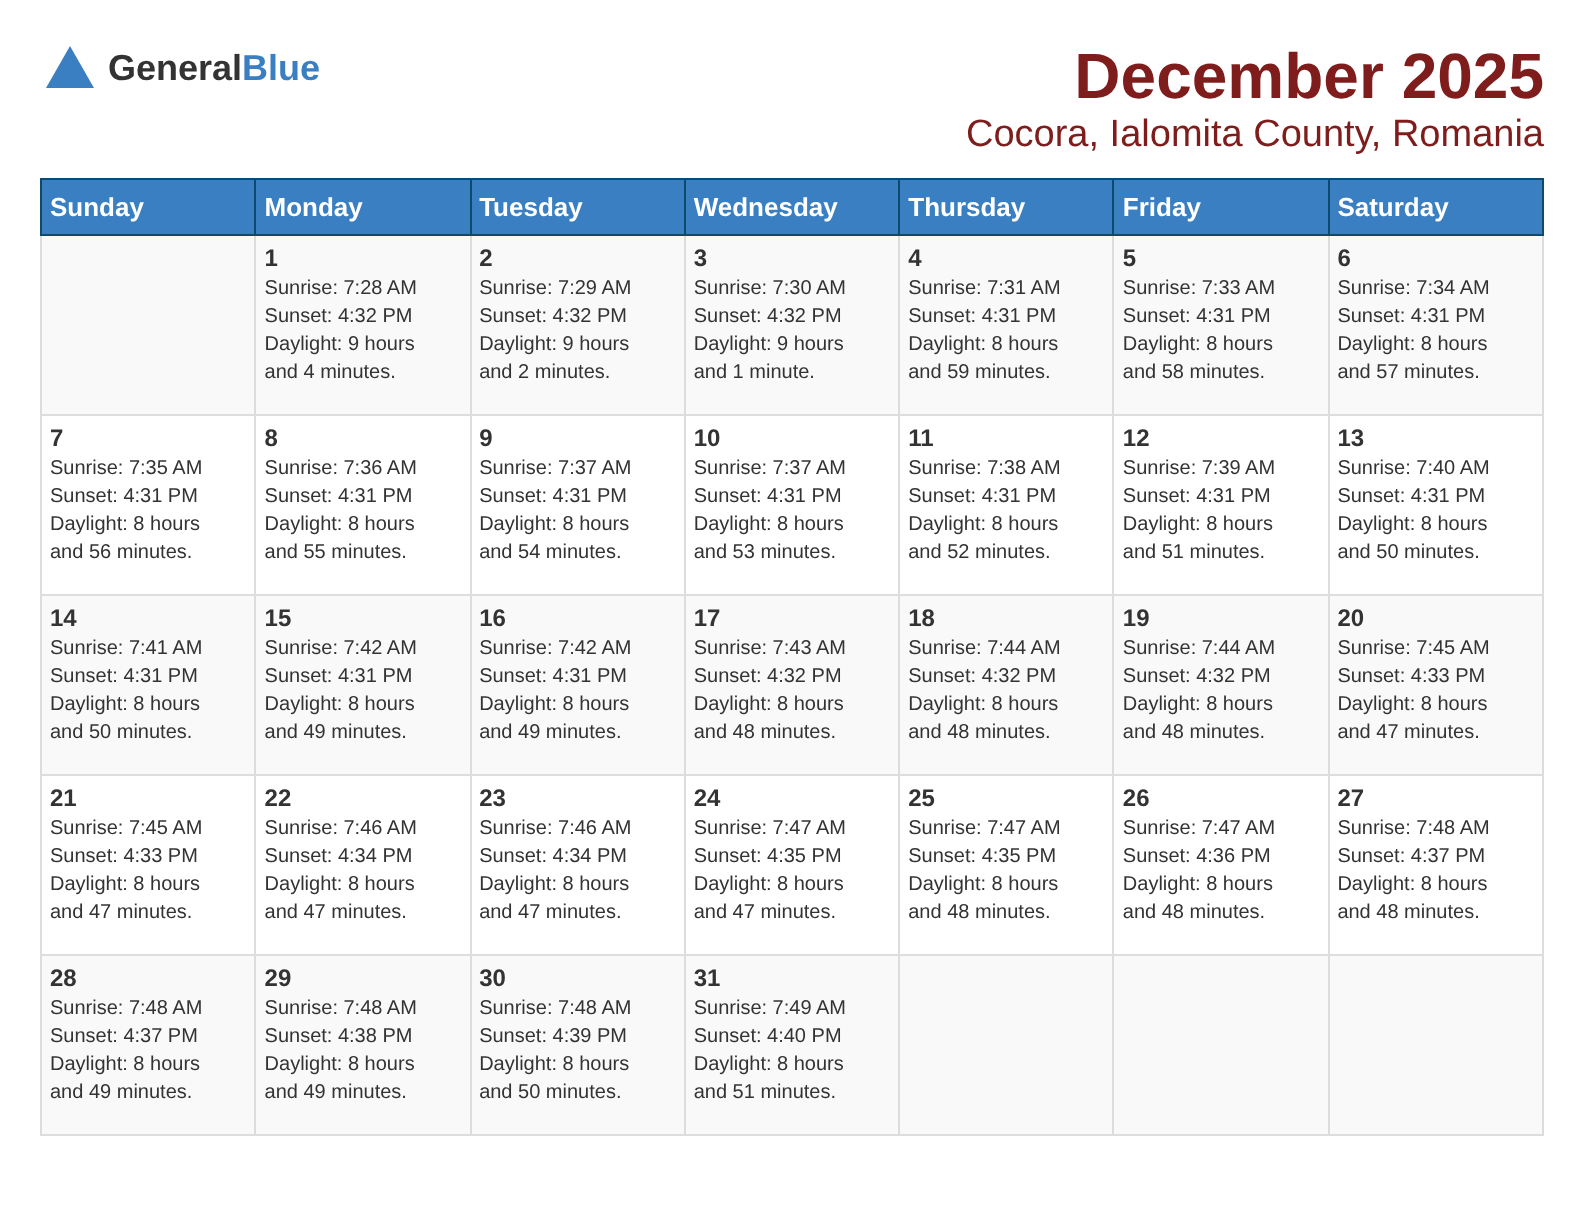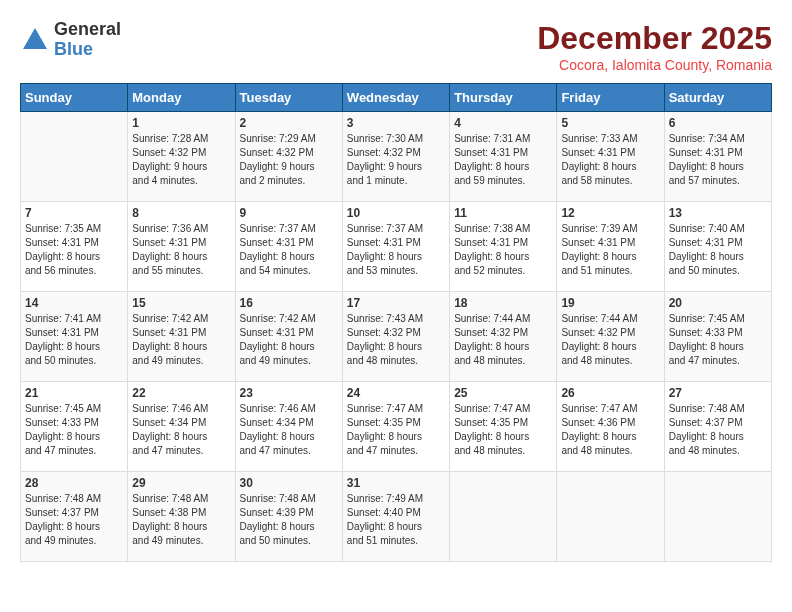--- a/index.html
+++ b/index.html
@@ -15,21 +15,21 @@
       justify-content: space-between;
       align-items: flex-start;
       margin-bottom: 10px;
     }
     .logo {
       display: flex;
       align-items: center;
     }
     .logo-text {
       display: flex;
-      flex-direction: column;
+      flex-direction: row;
       line-height: 1.1;
     }
     .logo-general {
       font-size: 18px;
       font-weight: bold;
       color: #333;
     }
     .logo-blue {
       font-size: 18px;
       font-weight: bold;
@@ -42,22 +42,22 @@
     }
     .title-area {
       text-align: right;
     }
     .month-title {
       font-size: 32px;
       font-weight: bold;
       color: #7f1d1d;
     }
     .location {
-      font-size: 14px;
-      color: #ef4444;
+      font-size: 19px;
+      color: #7f1d1d;
     }
     table {
       width: 100%;
       border-collapse: collapse;
       table-layout: fixed;
     }
     thead tr {
       background-color: #3a7fc1;
       color: #fff;
     }

